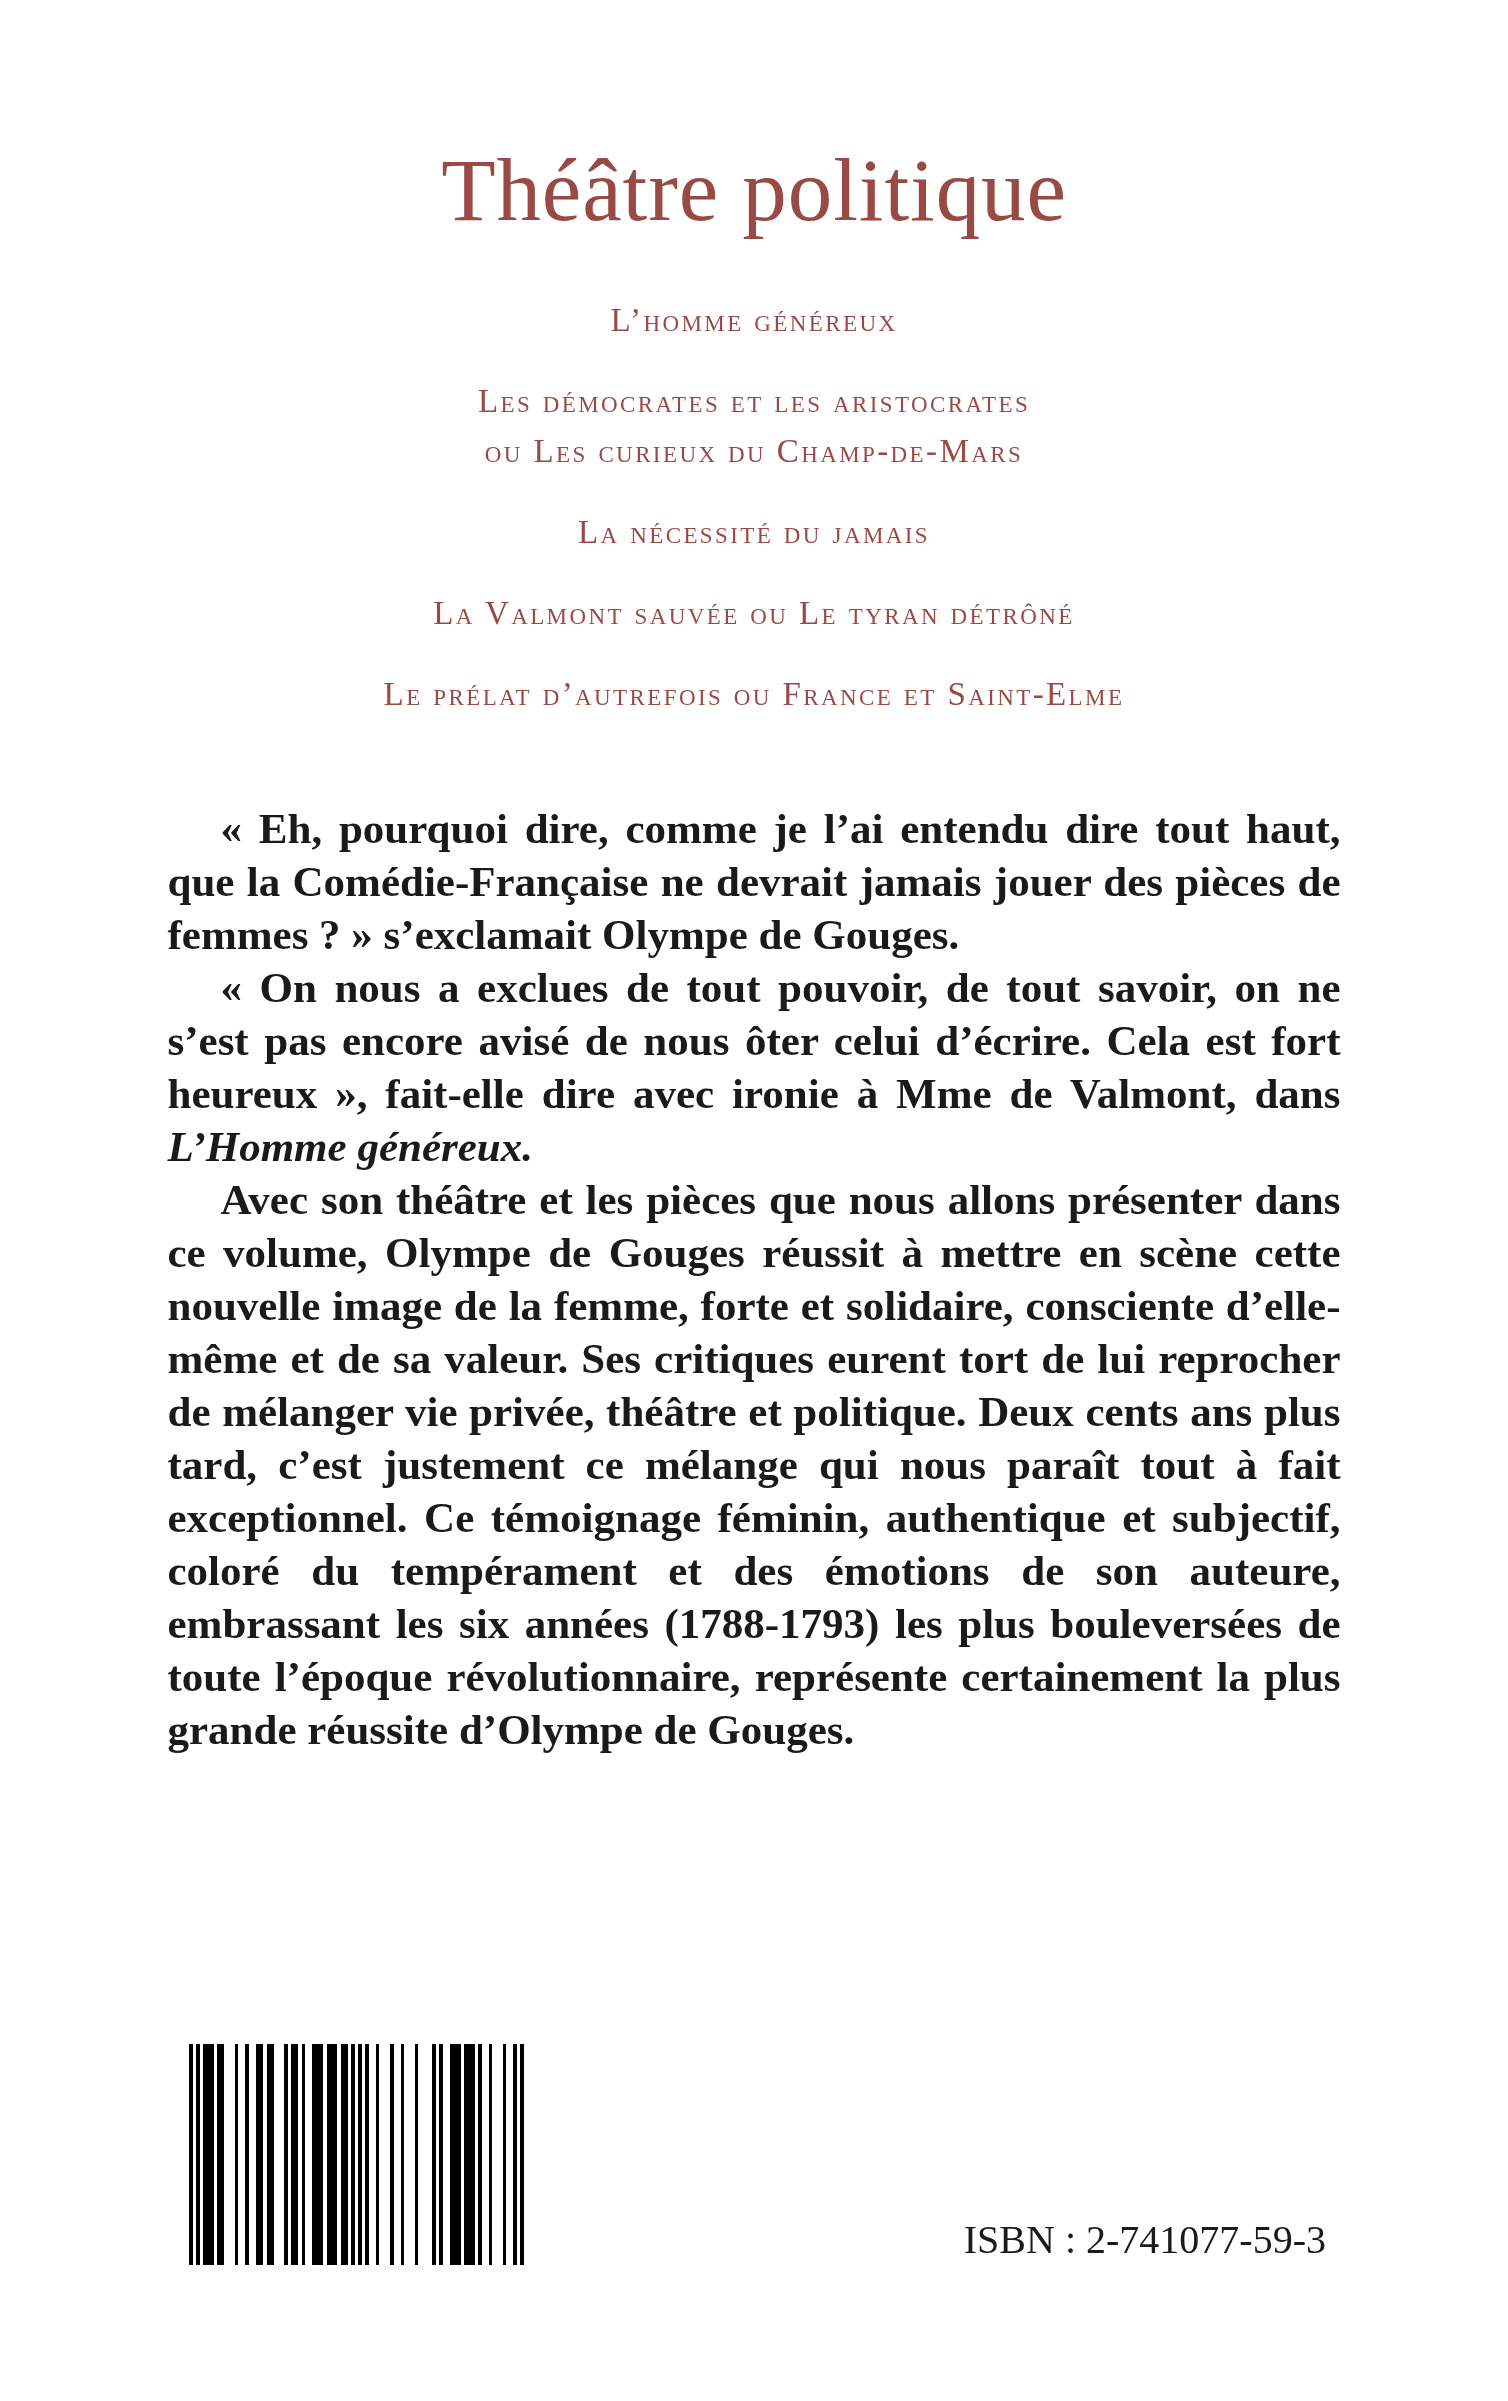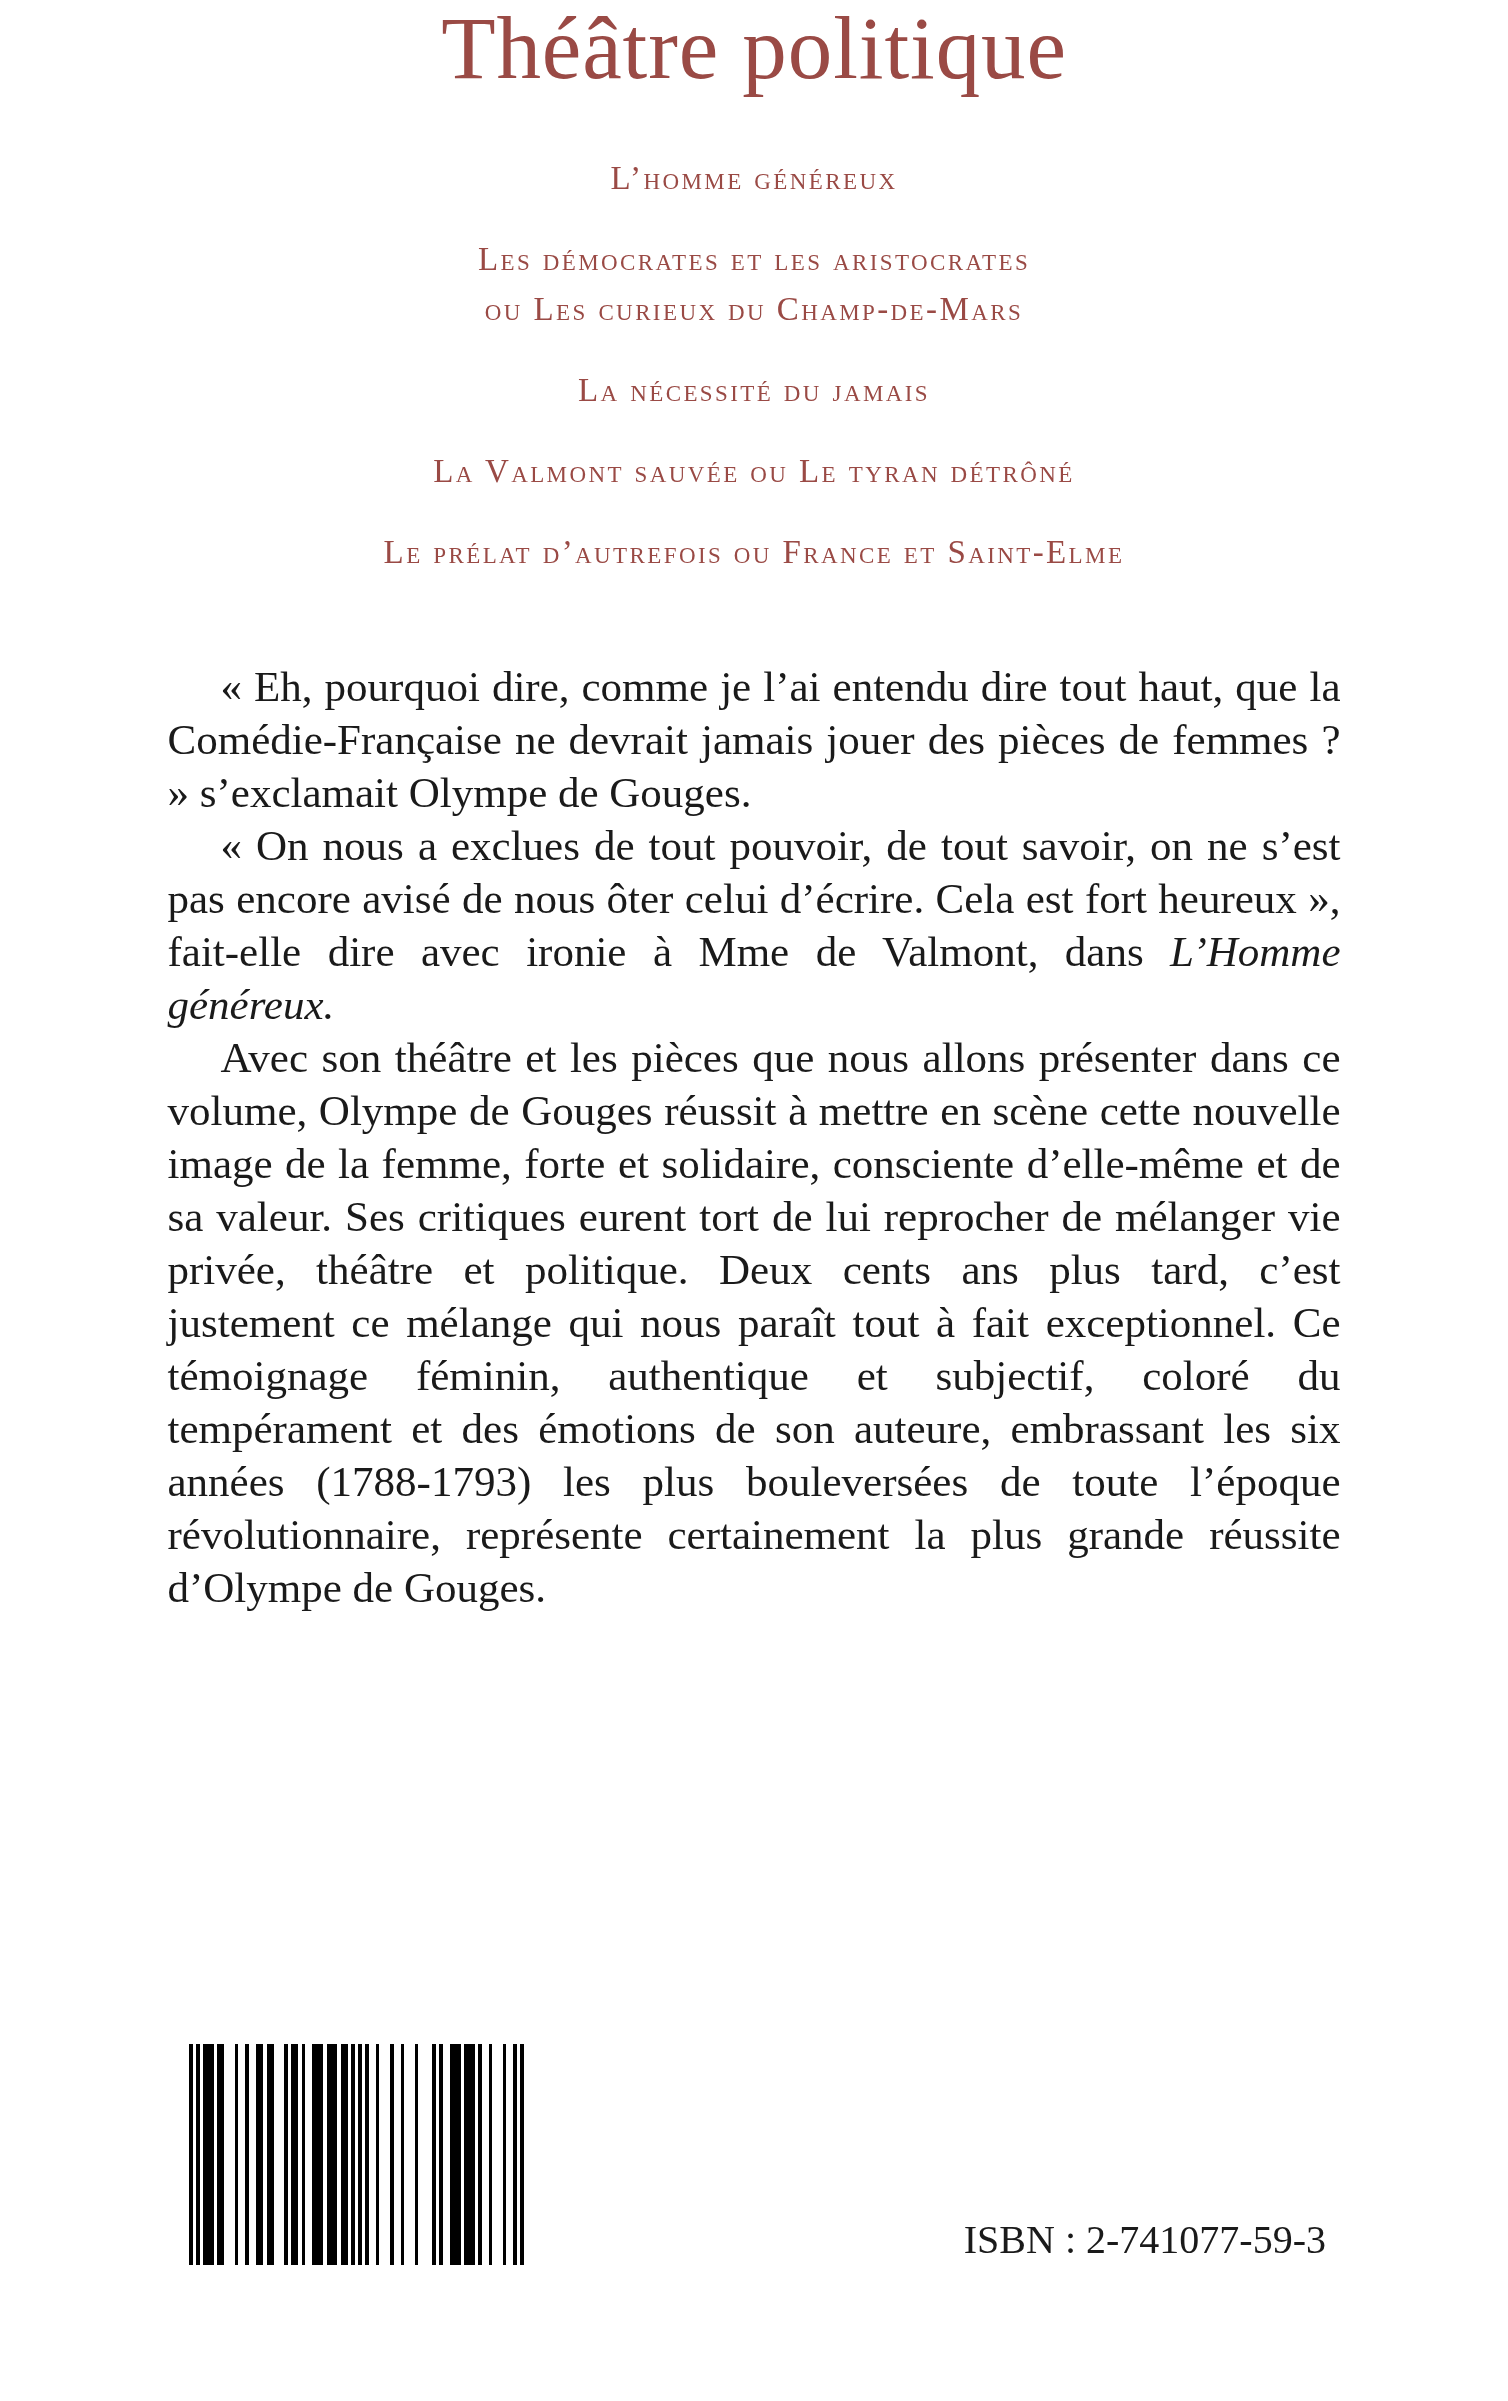--- a/index.html
+++ b/index.html
@@ -13,20 +13,21 @@
     height: 2402px;
     margin: 0 auto;
     background: #ffffff;
     font-family: "Liberation Serif", serif;
     color: #1a1a1a;
     overflow: hidden;
   }
   .content {
     width: 1173px;
     margin: 0 auto;
+    padding-top: 142px;
   }
   .title {
     margin: 0 0 55px 0;
     text-align: center;
     font-size: 89px;
     font-weight: normal;
     line-height: 1.1;
     color: var(--accent, #9a4a45);
     letter-spacing: 0.9px;
   }
@@ -39,20 +40,21 @@
     line-height: 50px;
     margin-bottom: 31px;
     font-variant: small-caps;
     letter-spacing: 2.4px;
   }
   .body-text {
     margin-top: 83px;
     font-size: 43px;
     line-height: 53px;
     text-align: justify;
+    font-weight: bold;
   }
   .body-text p {
     margin: 0;
     text-indent: 53px;
   }
   .barcode {
     position: absolute;
     left: 189px;
     top: 2044px;
     width: 335px;

